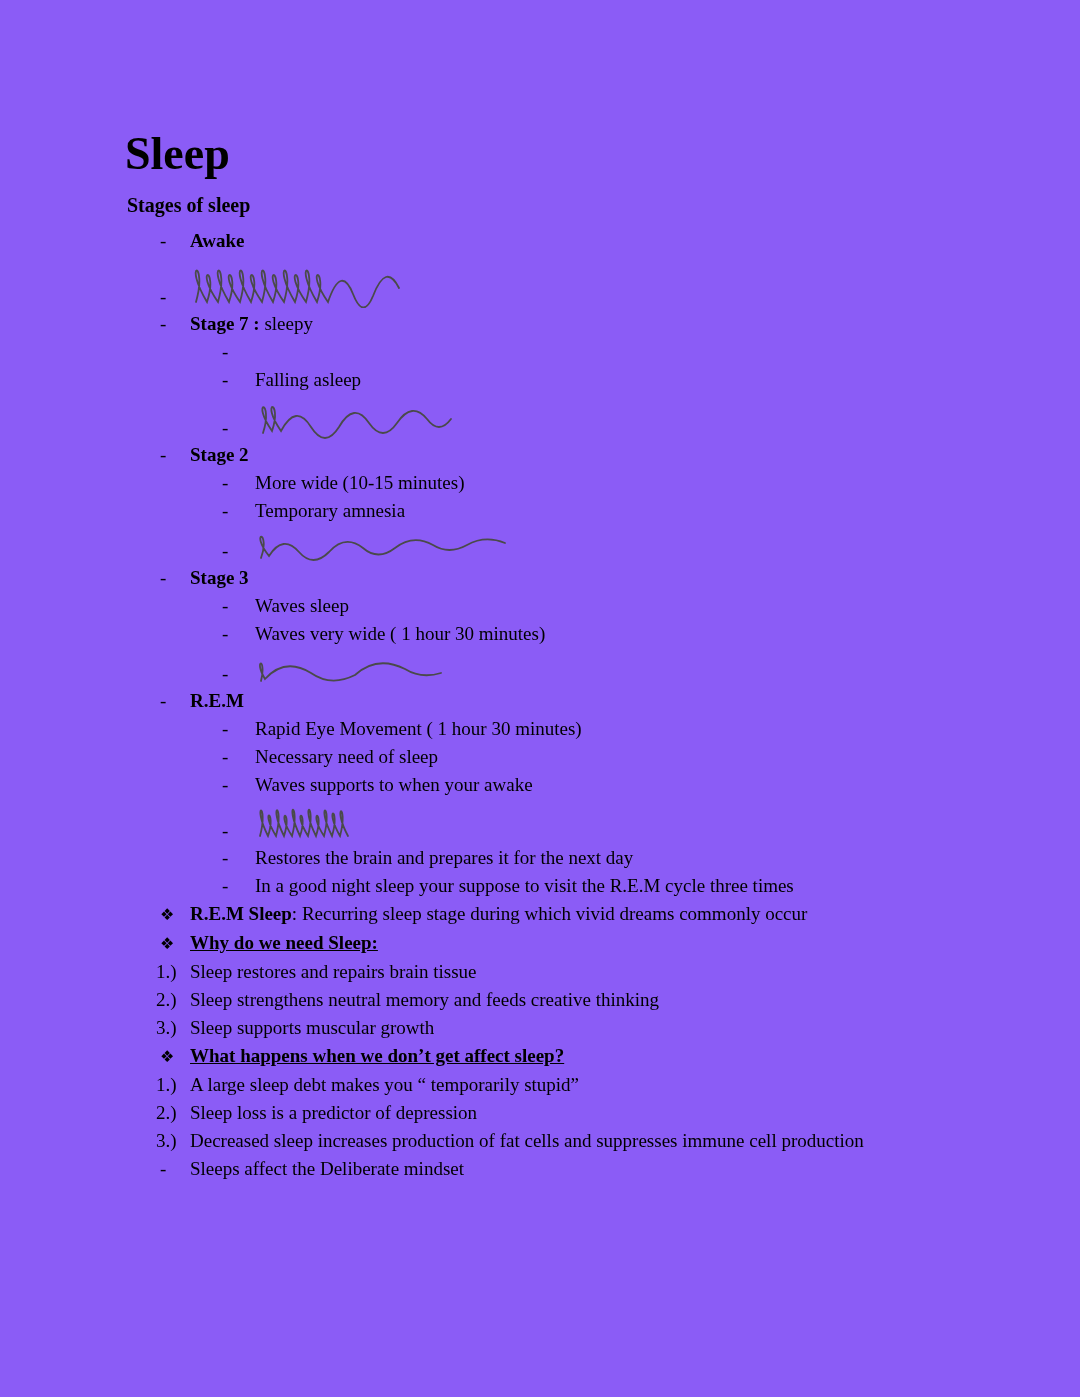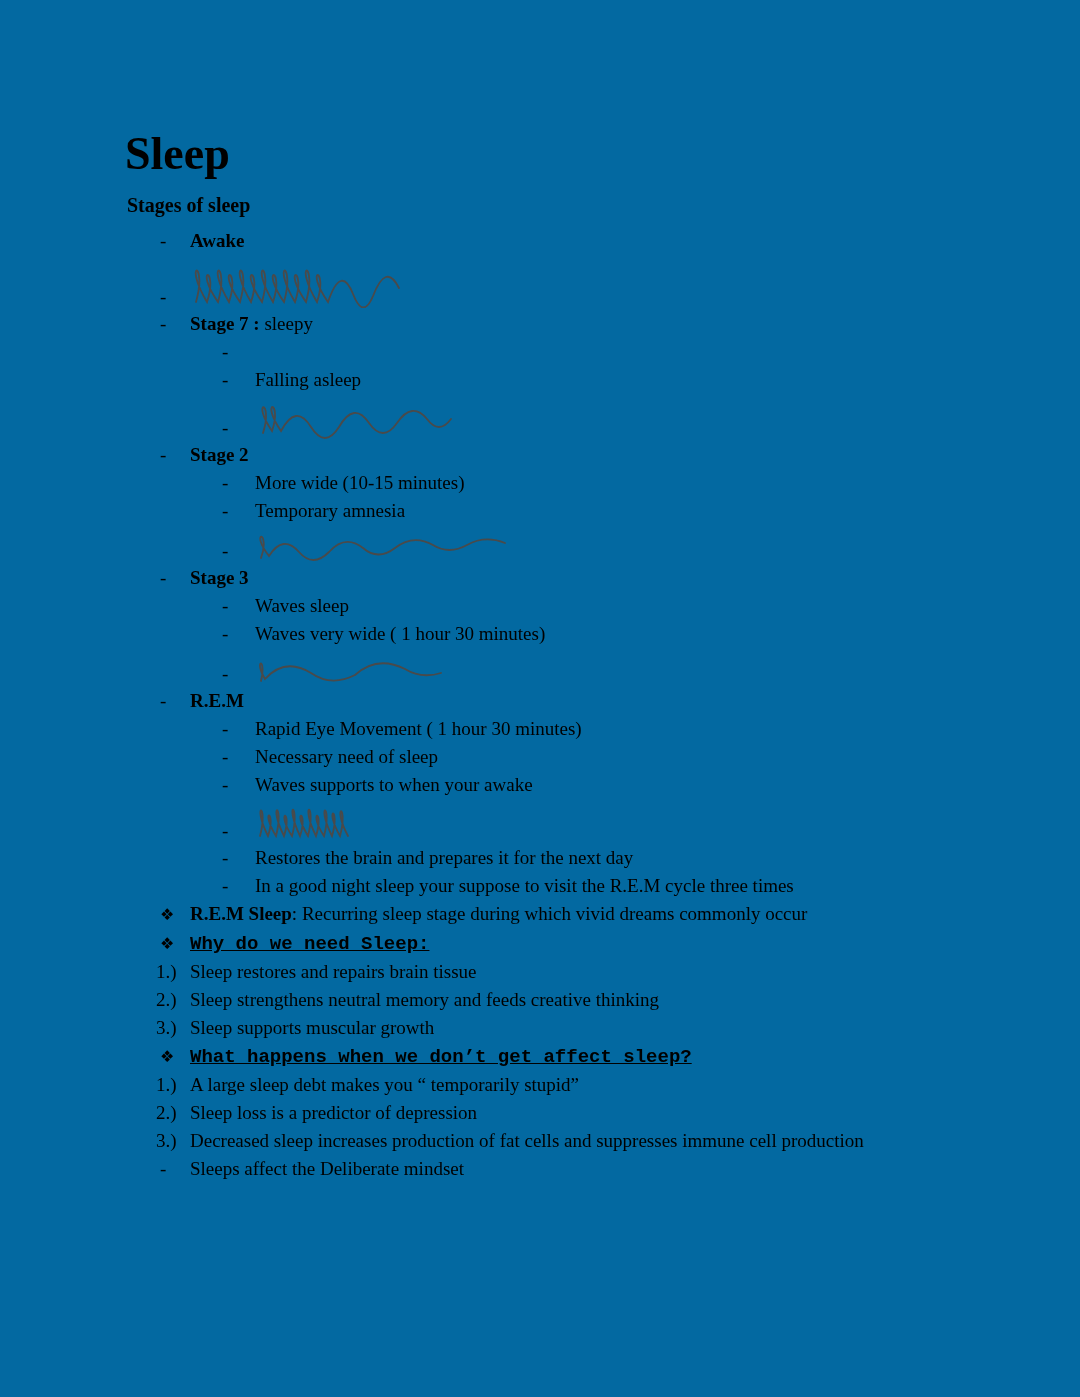--- a/index.html
+++ b/index.html
@@ -1,37 +1,37 @@
 <!DOCTYPE html>
 <html><head>
 <meta charset="utf-8">
 <style>
   html,body { margin:0; padding:0; background:#e8e8e8; }
   .page {
-    width:1080px; height:1397px; background:#0369a1; margin:0 auto;
+    width:1080px; height:1397px; background:#8b5cf6; margin:0 auto;
     box-sizing:border-box; padding:130px 70px 40px 125px;
     font-family:"Liberation Serif", serif; color:#000; overflow:hidden;
   }
   .doc-title {
     font-size:46px; font-weight:700; line-height:1.05; margin:0 0 16px 0;
   }
   .section-heading {
     font-size:20px; font-weight:700; margin:0 0 10px 2px;
   }
   .notes { font-size:19px; line-height:28px; }
   .line { display:flex; align-items:baseline; }
   .line.level1 { padding-left:35px; }
   .line.level0 { padding-left:31px; }
   .line.level2 { padding-left:97px; }
   .marker { flex:0 0 auto; width:30px; }
   .level0 .marker { width:34px; }
   .level2 .marker { width:33px; }
   .marker.diamond { font-family:"DejaVu Sans", sans-serif; font-size:16px; }
   .body b { font-weight:700; }
-  .body .u { text-decoration:underline;font-family:Liberation Mono, monospace; }
+  .body .u { text-decoration:underline; }
   .line.waverow { align-items:flex-end; padding-top:3px; padding-bottom:2px; }
   .line.waverow .marker { line-height:22px; }
   .wave-svg { display:block; }
   .wave-svg path { fill:none; stroke:#4a4a4a; stroke-width:1.8; stroke-linecap:round; }
 </style>
 </head>
 <body>
 
 <div class="page">
   <h1 class="doc-title">Sleep</h1>

